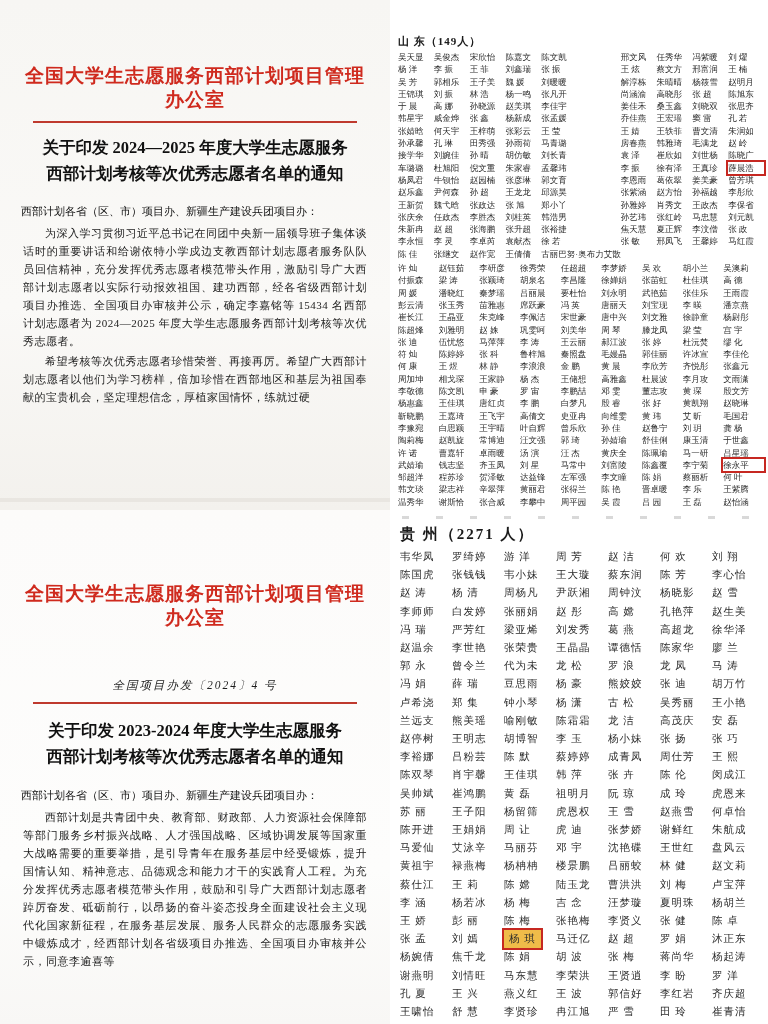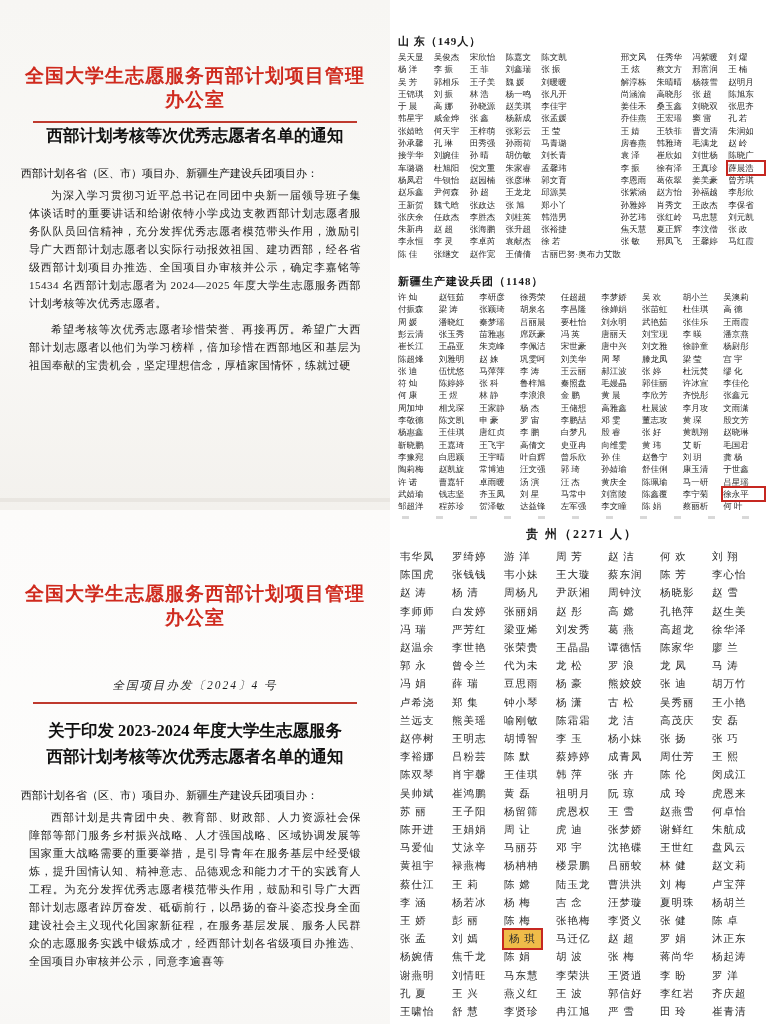--- a/index.html
+++ b/index.html
@@ -10,44 +10,45 @@
   .doc{background:linear-gradient(180deg,#f7f6f3 0%,#faf9f7 60%,#f3f1ed 100%);}
   .doc.bottom{background:linear-gradient(180deg,#fcfbfa 0%,#fdfdfc 70%,#f8f7f5 100%);}
   .doc-inner{padding:0 21px;}
   .doc-org-title{color:var(--accent-red,#cf2a1e);font-weight:700;text-align:center;
        font-size:19px;letter-spacing:1px;line-height:24px;}
   .doc-number{text-align:center;font-size:11.5px;color:#1d1d1d;font-style:italic;letter-spacing:2px;}
   .red-rule{height:2px;background:var(--rule-red,#c0392b);margin:9px 12px 0 12px;}
   .doc-title{font-weight:700;font-size:16.5px;line-height:26px;text-align:center;color:#111;}
   .doc-salutation{font-weight:400;font-size:11px;color:#111;margin:0;line-height:18px;}
   .doc-par{font-size:11px;color:#1b1b1b;line-height:18px;text-align:justify;
-       text-indent:2em;margin:8px;letter-spacing:0.5px;}
+       text-indent:2em;margin:2px;letter-spacing:0.5px;}
   
   .list{background:#ffffff;}
   .list-header{font-weight:700;color:#1a1a1a;white-space:nowrap;}
   .name-grid{display:grid;grid-template-columns:repeat(var(--cols,9),1fr);}
   .name-cell{white-space:nowrap;color:#2b2b2b;}
   .list-sm .list-header{font-size:11px;line-height:15px;letter-spacing:1px;}
   .list-sm .name-cell{font-size:8.5px;line-height:12.3px;}
-  .list-lg .list-header{font-size:12px;line-height:18px;letter-spacing:2px;text-align:center;}
+  .list-lg .list-header{font-size:15px;line-height:18px;letter-spacing:2px;}
   .list-lg .name-cell{font-size:10.5px;line-height:18.2px;letter-spacing:1px;}
   .red-box{outline:2px solid var(--box-red,#c62821);outline-offset:0px;}
   .highlight-box{background:var(--highlight-yellow,#efbc49);
        outline:2.5px solid var(--box-red,#c62821);width:fit-content;padding:0 5px;}
   .clipped-row{height:3px;margin:4px 0 6px 2px;opacity:.55;
        background:repeating-linear-gradient(90deg,#b9b9b9 0 7px,transparent 7px 34px);}
   .scan-edge{position:absolute;left:0;right:0;bottom:8px;height:4px;background:#e9e6e1;}
 </style>
 </head>
 <body>
 
 <section class="quadrant doc" style="left:0;top:0;width:390px;height:510px;">
   <div class="doc-inner">
     <div class="doc-org-title" style="margin-top:64px;">全国大学生志愿服务西部计划项目管理办公室</div>
     <div class="red-rule"></div>
+    <div class="doc-title" style="margin-top:12px;">关于印发 2024—2025 年度大学生志愿服务</div>
     <div class="doc-title">西部计划考核等次优秀志愿者名单的通知</div>
     <p class="doc-salutation" style="margin-top:15px;">西部计划各省（区、市）项目办、新疆生产建设兵团项目办：</p>
     <p class="doc-par" style="margin-top:4px;">为深入学习贯彻习近平总书记在同团中央新一届领导班子集体谈话时的重要讲话和给谢依特小学戍边支教西部计划志愿者服务队队员回信精神，充分发挥优秀志愿者模范带头作用，激励引导广大西部计划志愿者以实际行动报效祖国、建功西部，经各省级西部计划项目办推选、全国项目办审核并公示，确定李嘉铭等 15434 名西部计划志愿者为 2024—2025 年度大学生志愿服务西部计划考核等次优秀志愿者。</p>
     <p class="doc-par" style="margin-top:0;">希望考核等次优秀志愿者珍惜荣誉、再接再厉。希望广大西部计划志愿者以他们为学习榜样，倍加珍惜在西部地区和基层为祖国奉献的宝贵机会，坚定理想信念，厚植家国情怀，练就过硬</p>
   </div>
   <div class="scan-edge"></div>
 </section>
 
 <section class="quadrant list list-sm" style="left:390px;top:16px;width:378px;height:510px;">
   <div style="padding:18px 4px 0 8px;">
@@ -196,21 +197,20 @@
         <span class="name-cell">张 敏</span>
         <span class="name-cell">邢凤飞</span>
         <span class="name-cell">王馨婷</span>
         <span class="name-cell">马红霞</span>
         <span class="name-cell">陈 佳</span>
         <span class="name-cell">张继文</span>
         <span class="name-cell">赵作宽</span>
         <span class="name-cell">王倩倩</span>
         <span class="name-cell">古丽巴努·奥布力艾散</span>
       </div>
-    <div class="list-header" style="margin-top:14px;">新疆生产建设兵团（1148）</div>
     <div class="name-grid" style="margin-top: 2px; --cols: 9;">
         <span class="name-cell">许 灿</span>
         <span class="name-cell">赵钰茹</span>
         <span class="name-cell">李研彦</span>
         <span class="name-cell">徐秀荣</span>
         <span class="name-cell">任超超</span>
         <span class="name-cell">李梦娇</span>
         <span class="name-cell">吴 欢</span>
         <span class="name-cell">胡小兰</span>
         <span class="name-cell">吴澳莉</span>

